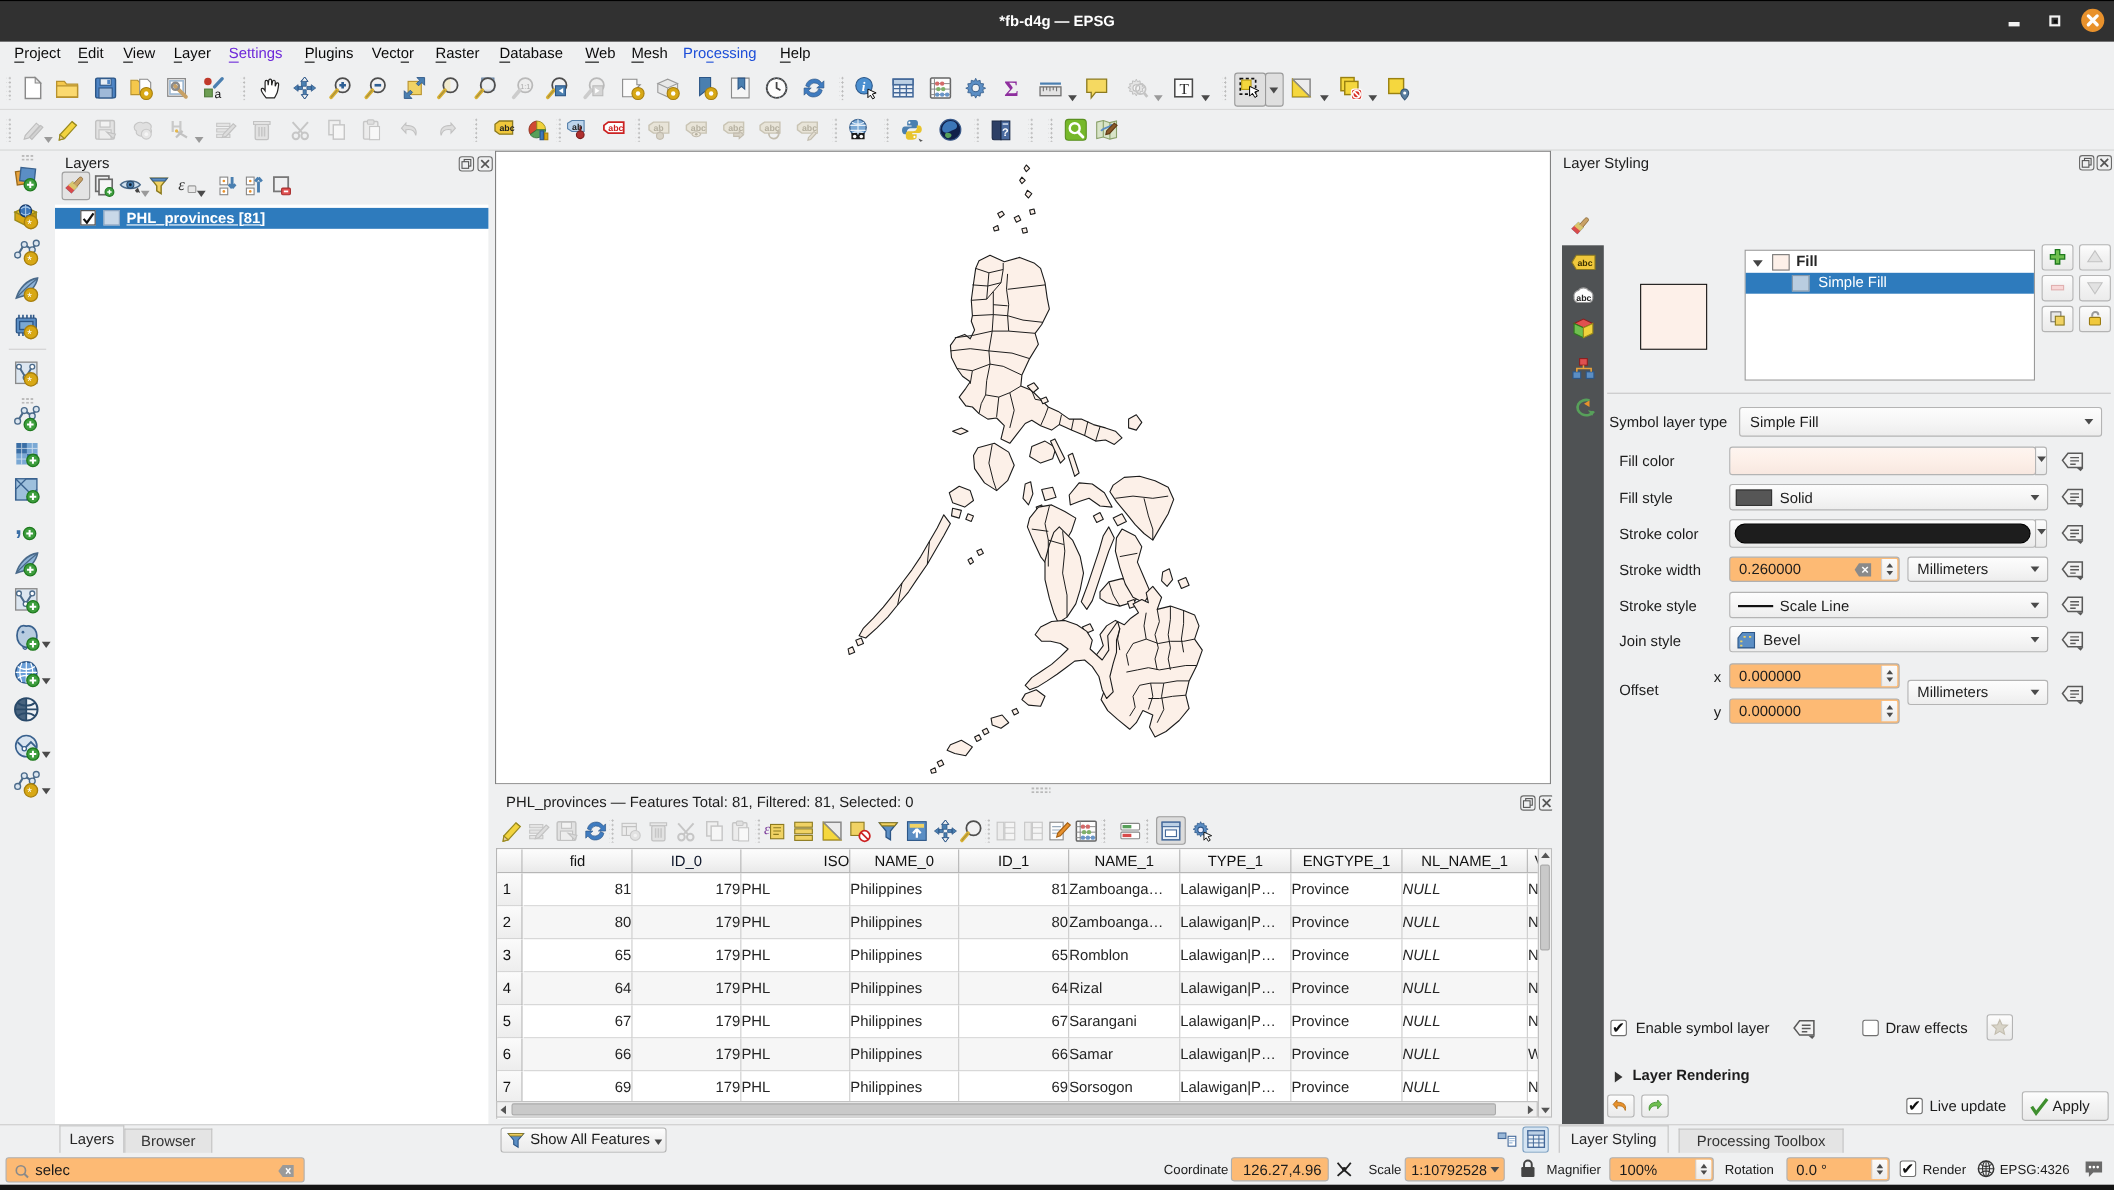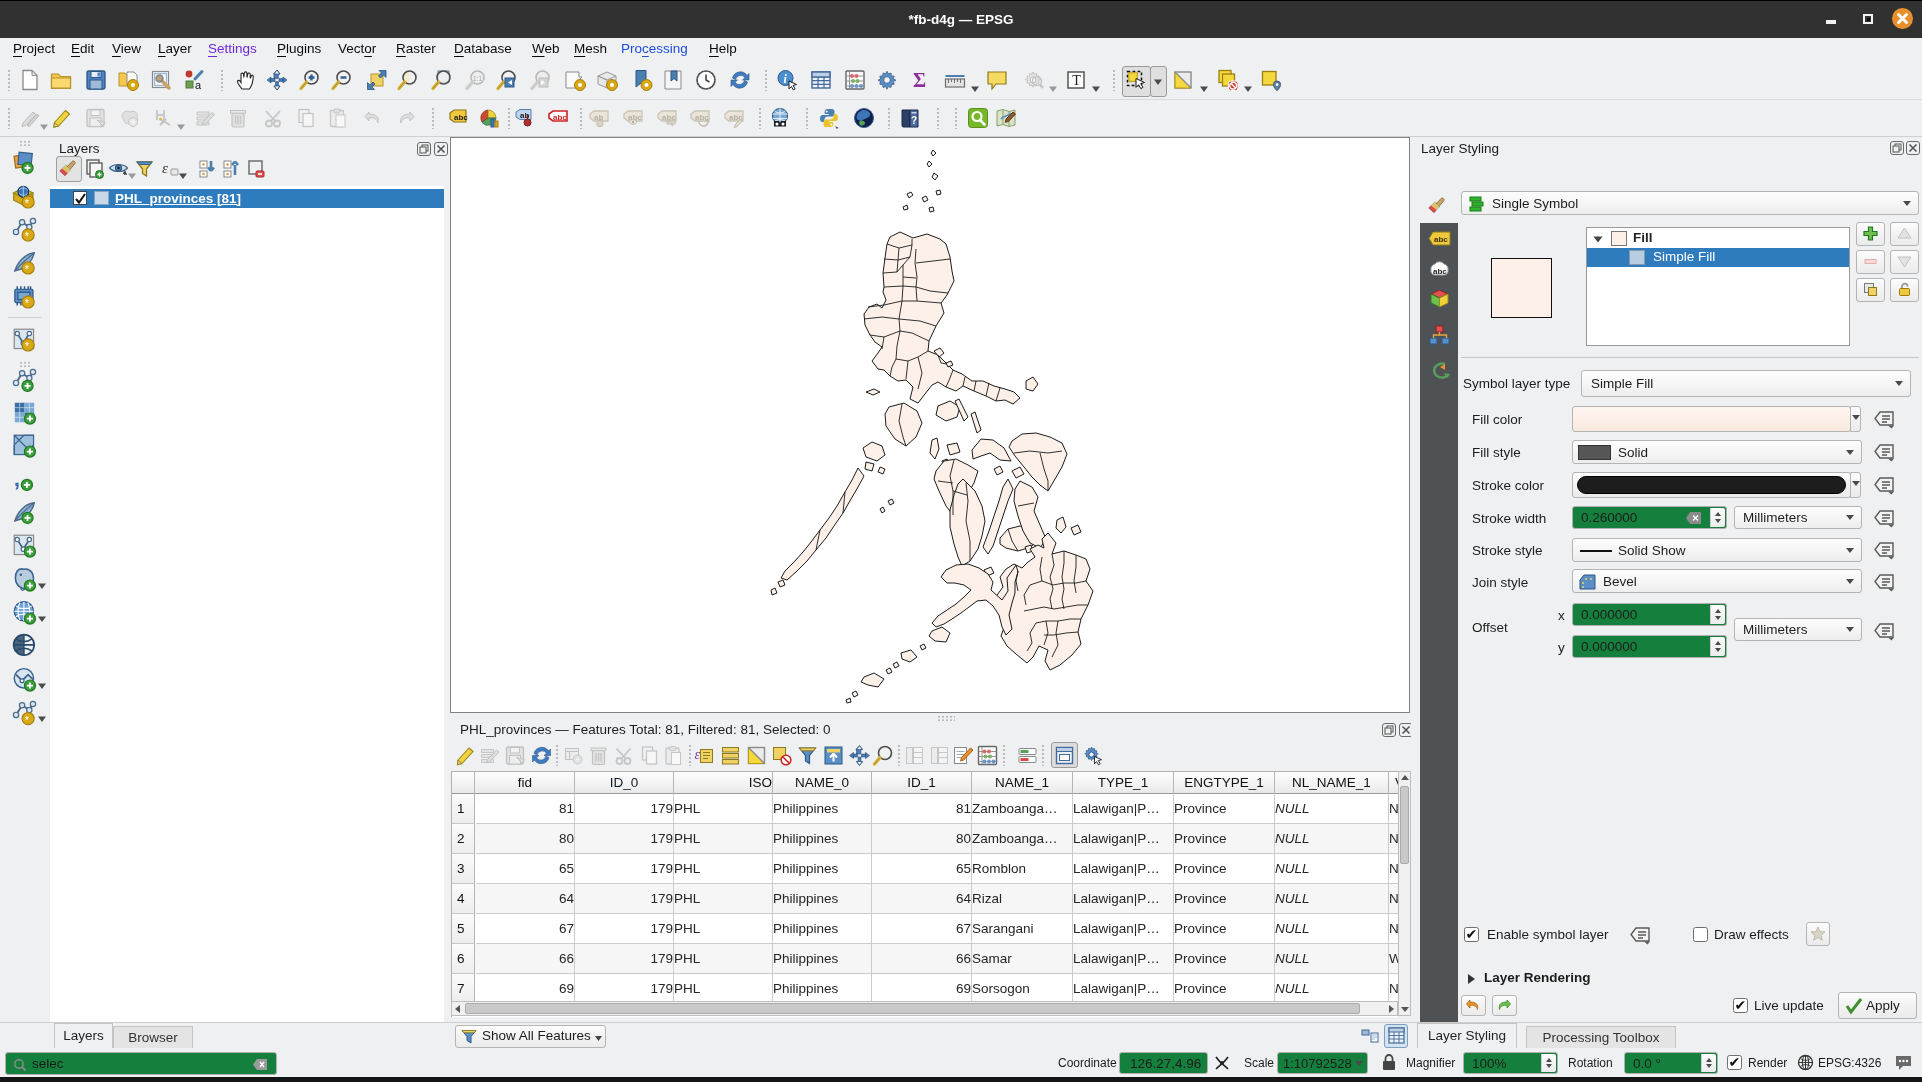--- a/index.html
+++ b/index.html
@@ -4,21 +4,21 @@
 *{margin:0;padding:0;box-sizing:border-box}
 html,body{width:1922px;height:1082px;overflow:hidden}
 body{font-family:"Liberation Sans",sans-serif;font-size:13px;color:#252525;background:#eff0f1;position:relative}
 .abs{position:absolute}
 svg.ic{position:absolute;overflow:visible}
 .sep{position:absolute;width:4px;height:22px;background-image:radial-gradient(circle,#bbb 1px,transparent 1.1px);background-size:4px 4px;background-position:1px 0px}
 .dockbtn{position:absolute;width:14px;height:14px;border:1.5px solid #6a6a6a;border-radius:3px;background:#eff0f1}
 .btn{position:absolute;background:linear-gradient(#fdfdfd,#f3f3f3 45%,#ebebeb);border:1px solid #b4b4b4;border-radius:3px}
 .combo{position:absolute;background:linear-gradient(#fdfdfd,#f5f5f5 55%,#ededed);border:1px solid #b4b4b4;border-radius:3px;font-size:13.5px;color:#1c1c1c}
 .combo .arr,.arr2{position:absolute;right:7px;top:50%;margin-top:-2.5px;width:0;height:0;border-left:4.5px solid transparent;border-right:4.5px solid transparent;border-top:5.5px solid #4a4a4a}
-.edit{position:absolute;background:#15803d;border:1px solid #b0b0b0;border-radius:3px;font-size:13.5px;color:#1c1c1c}
+.edit{position:absolute;background:#fdba74;border:1px solid #b0b0b0;border-radius:3px;font-size:13.5px;color:#1c1c1c}
 .spinner{position:absolute;right:1px;top:1px;bottom:1px;width:15px;border-left:1px solid #cfcfcf;background:linear-gradient(#fbfbfb,#ececec);border-radius:0 2px 2px 0}
 .spinner:before{content:"";position:absolute;left:3.5px;top:4px;border-left:3.5px solid transparent;border-right:3.5px solid transparent;border-bottom:4.5px solid #4a4a4a}
 .spinner:after{content:"";position:absolute;left:3.5px;bottom:4px;border-left:3.5px solid transparent;border-right:3.5px solid transparent;border-top:4.5px solid #4a4a4a}
 .cb{position:absolute;width:14.5px;height:14.5px;background:#fff;border:1px solid #6f6f6f;border-radius:2.5px}
 .cb.on:before{content:"\2714";position:absolute;left:0.5px;top:-2px;font-size:14px;color:#101010}
 .lbl{position:absolute;font-size:13.5px;color:#1c1c1c;white-space:nowrap}
 u{text-decoration:underline;text-underline-offset:2.5px}
 .tabL{position:absolute;top:0;height:26px;border:1px solid #c4c4c4;border-bottom:none;background:#eff0f1;font-size:13.5px;text-align:center;padding-top:4px}
 .tabI{position:absolute;top:3px;height:23px;border:1px solid #c4c4c4;border-bottom:none;background:#e4e4e4;font-size:13.5px;text-align:center;padding-top:3px;color:#333}
 </style></head>
@@ -1001,29 +1001,20 @@
     <svg class="ic" style="left:497px;top:6px" width="10" height="10">
       <path d="M1.5 1.5 L8.5 8.5 M8.5 1.5 L1.5 8.5" stroke="#555" stroke-width="1.6"></path>
     </svg>
     <svg class="ic" style="left:26.5px;top:-68.5px" width="1" height="1" viewBox="0 0 24 24"></svg>
     <svg class="ic" style="left:15px;top:57px" width="24" height="24" viewBox="0 0 24 24">
       <path d="M2.5 14 L9 7.5 14 12.5 8 19 z" fill="#4a7fb0"></path>
       <path d="M2.5 14 L6 10.5 11 15.5 8 19 z" fill="#d84b4b"></path>
       <path d="M5 11.5 L9 7.5 14 12.5 10.5 16 z" fill="#f0d264" opacity=".85"></path>
       <path d="M10 10 L15 4.5 c1.5-1.5 4 .5 2.8 2.3 L13 12.5" fill="#c8a165" stroke="#8a6a3a" stroke-width=".8"></path>
     </svg>
-    <div class="combo" style="left:50px;top:54px;width:458px;height:24px">
-      <span class="arr"></span>
-      <svg class="ic" style="left:7px;top:4px" width="16" height="16">
-        <rect x="1" y="1" width="11" height="4" fill="#2db52d" stroke="#1a7a1a"></rect>
-        <rect x="3" y="6" width="11" height="4" fill="#2db52d" stroke="#1a7a1a"></rect>
-        <rect x="1" y="11" width="11" height="4" fill="#2db52d" stroke="#1a7a1a"></rect>
-      </svg>
-      <span style="position:absolute;left:30px;top:3.5px">Single Symbol</span>
-    </div>
     <div class="abs" style="left:9px;top:86px;width:38px;height:799px;background:#4f5254">
       <svg class="ic" style="left:8px;top:7px" width="23" height="17">
         <path d="M1 8.5 L5 2 h17 v13 H5 z" fill="#f0c83c" stroke="#8c7a1f"></path>
         <text x="6" y="12" font-size="8" font-weight="bold" fill="#3a3000" font-family="Liberation Sans">abc</text>
       </svg>
       <svg class="ic" style="left:8px;top:38px" width="23" height="17">
         <path d="M3 9 a5 5 0 0 1 4-6 a5 4 0 0 1 9 0 a5 5 0 0 1 4 6 a4 4 0 0 1-4 5 H7 a4 4 0 0 1-4-5 z" fill="#fdfdfd" stroke="#9a9a9a"></path>
         <text x="5" y="12.5" font-size="8" font-weight="bold" fill="#222" font-family="Liberation Sans">abc</text>
       </svg>
       <svg class="ic" style="left:9px;top:65px" width="21" height="21">
@@ -1133,21 +1124,21 @@
     </div>
     <svg class="ic" style="left:463px;top:372px" width="22" height="19" viewBox="0 0 22 19">
       <path d="M6 2 H19 V15 H6 L1 8.5 z" fill="#f2f2f2" stroke="#5a5a5a" stroke-width="1.4"></path>
       <path d="M8 6 h8 M8 9 h8 M8 12 h5" stroke="#5a5a5a" stroke-width="1.3"></path>
       <path d="M14 15.5 h6 l-2.5 3 z" fill="#5a5a5a"></path>
     </svg>
     <div class="lbl" style="left:61px;top:406px">Stroke style</div>
     <div class="combo" style="left:161px;top:401px;width:290px;height:24px">
       <span class="arr"></span>
       <div class="abs" style="left:7px;top:11px;width:32px;height:2.4px;background:#111"></div>
-      <span style="position:absolute;left:45px;top:3.5px">Solid Show</span>
+      <span style="position:absolute;left:45px;top:3.5px">Scale Line</span>
     </div>
     <svg class="ic" style="left:463px;top:404px" width="22" height="19" viewBox="0 0 22 19">
       <path d="M6 2 H19 V15 H6 L1 8.5 z" fill="#f2f2f2" stroke="#5a5a5a" stroke-width="1.4"></path>
       <path d="M8 6 h8 M8 9 h8 M8 12 h5" stroke="#5a5a5a" stroke-width="1.3"></path>
       <path d="M14 15.5 h6 l-2.5 3 z" fill="#5a5a5a"></path>
     </svg>
     <div class="lbl" style="left:61px;top:438px">Join style</div>
     <div class="combo" style="left:161px;top:432px;width:290px;height:24px">
       <span class="arr"></span>
       <svg class="ic" style="left:6px;top:4px" width="17" height="16">

